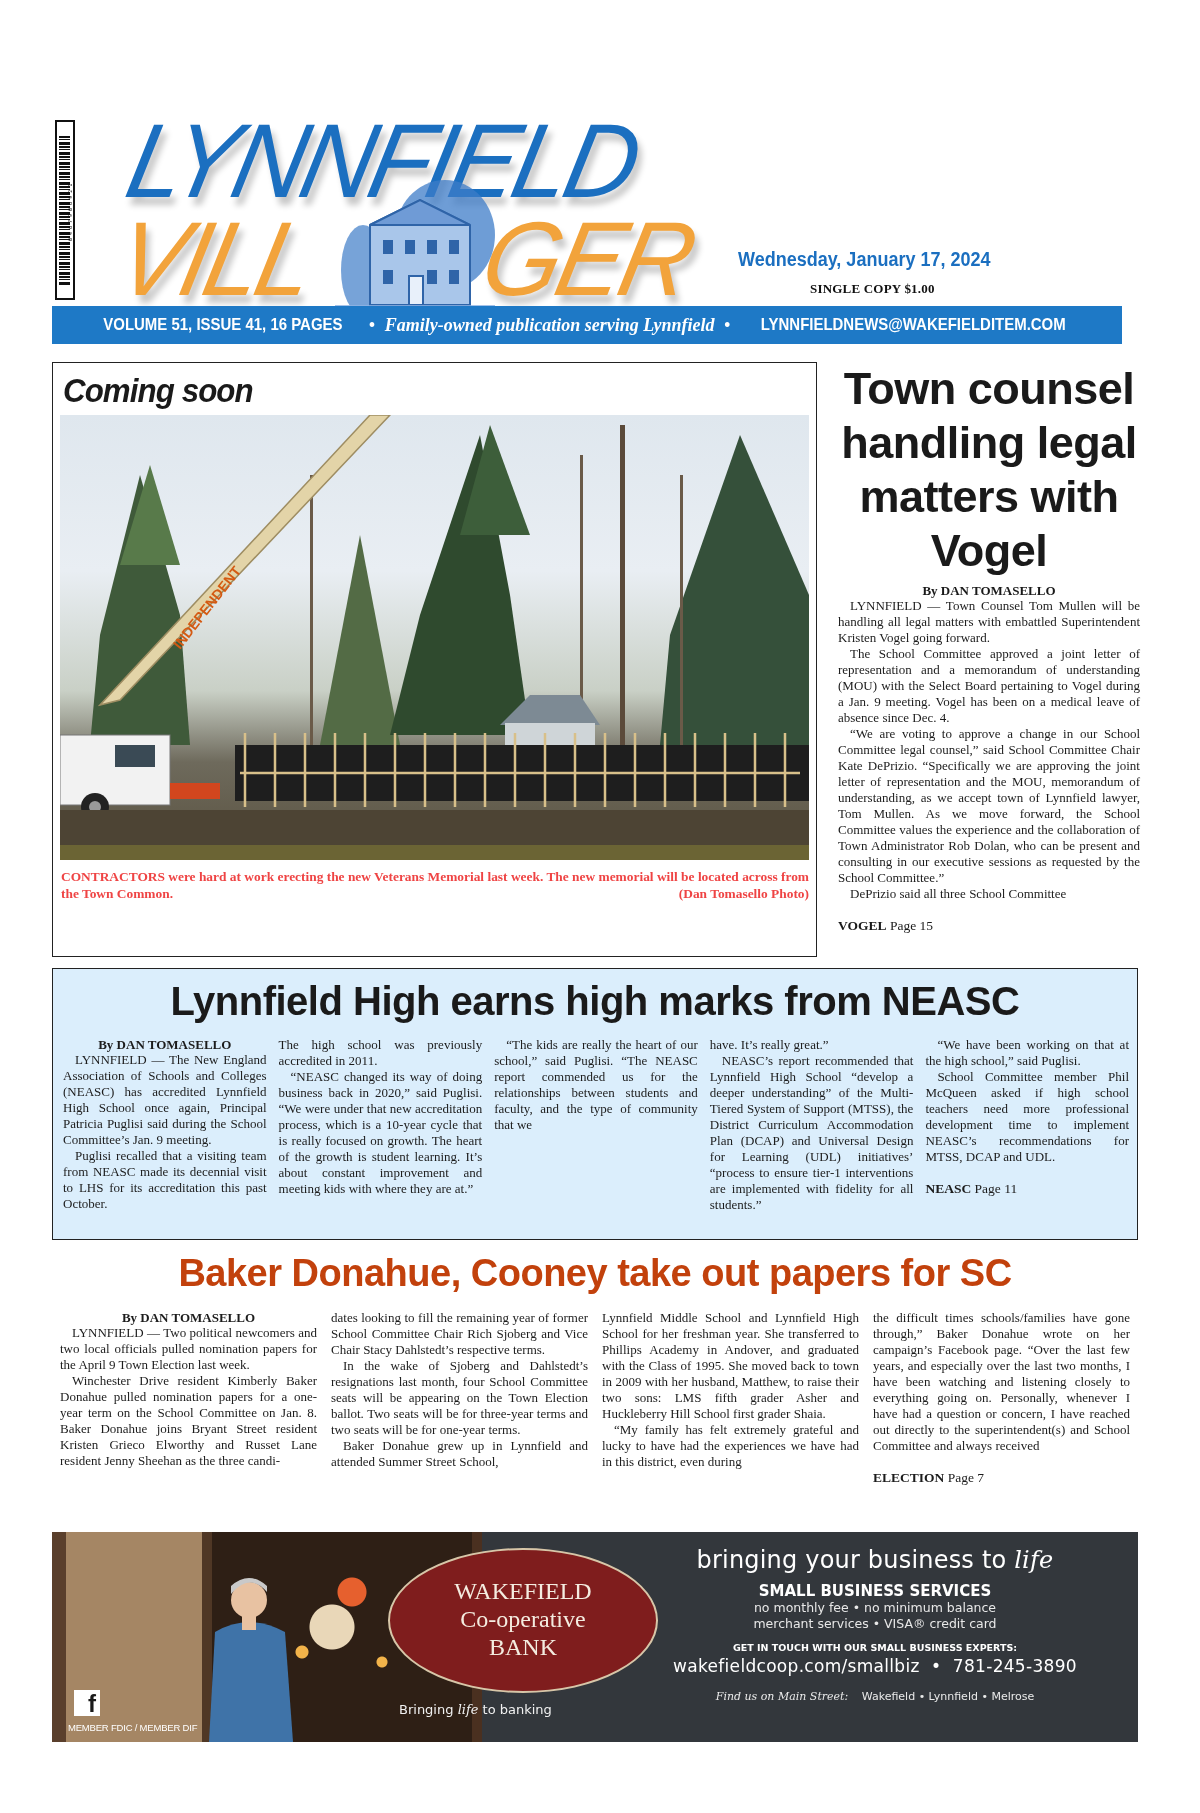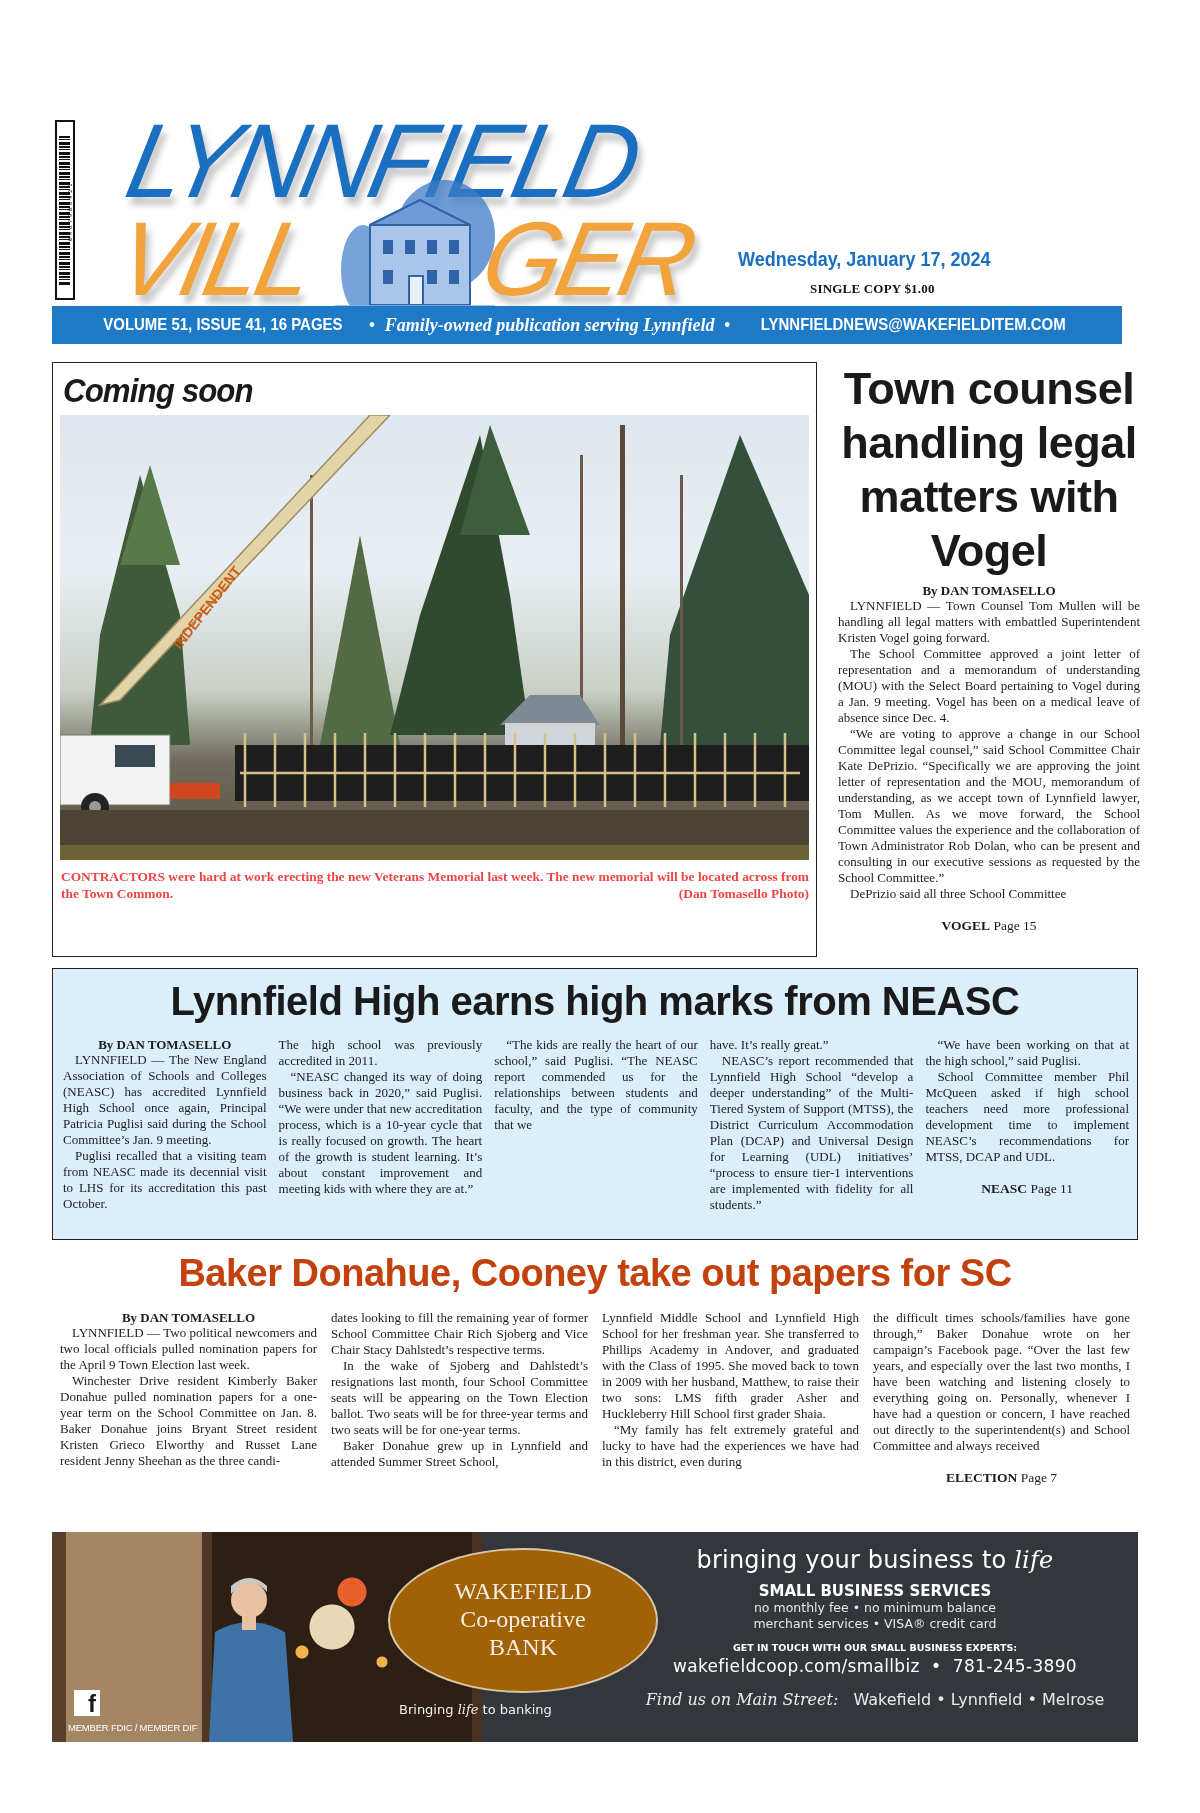--- a/index.html
+++ b/index.html
@@ -67,21 +67,21 @@
 
   
   .story-right { position: absolute; left: 838px; top: 362px; width: 302px; }
   .headline-big {
     font-family: "Liberation Sans", sans-serif; font-weight: 700; font-size: 45px; line-height: 54px;
     text-align: center; color: #1a1a1a; letter-spacing: -0.5px;
   }
   .byline { font-family: "Liberation Serif", serif; font-weight: 700; font-size: 13px; text-align: center; margin-top: 5px; line-height: 15px; }
   .body-text { font-family: "Liberation Serif", serif; font-size: 13px; line-height: 16px; text-align: justify; color: #1c1c1c; }
   .body-text p { text-indent: 12px; }
-  .jump { font-family: "Liberation Serif", serif; font-size: 13.5px; text-align: center; margin-top: 16px; }
+  .jump { font-family: "Liberation Serif", serif; font-size: 13.5px; margin-top: 16px; }
   .jump b { font-weight: 700; }
 
   
   .neasc-box {
     position: absolute; left: 52px; top: 968px; width: 1086px; height: 272px; border: 1.5px solid #222;
     background: #dbeefc;
   }
   .neasc-head {
     position: absolute; left: 0; top: 10px; width: 100%; text-align: center; font-family: "Liberation Sans", sans-serif;
     font-weight: 700; font-size: 40px; letter-spacing: -0.5px; color: #1a1a1a;
@@ -109,33 +109,33 @@
       linear-gradient(90deg, #5a3f2c 0 14px, #a58664 14px 150px, #4f3725 150px 160px, #2e1f15 160px 420px, #4a3020 420px 430px);
   }
   .ad-person { position: absolute; left: 145px; top: 40px; width: 110px; height: 170px; }
   .fb-icon {
     position: absolute; left: 22px; top: 158px; width: 26px; height: 26px; background: #fff; color: #1a1a1a;
     font-family: "Liberation Sans", sans-serif; font-weight: 700; font-size: 24px; line-height: 28px; text-align: right; padding-right: 4px;
   }
   .member { position: absolute; left: 16px; top: 190px; font-family: "Liberation Sans", sans-serif; font-size: 9.5px; color: #fff; letter-spacing: -0.2px; }
   .bank-oval {
     position: absolute; left: 336px; top: 16px; width: 270px; height: 145px; border-radius: 50%;
-    background: #a16207; border: 2px solid #d7c6a8; color: #f4ece0; text-align: center;
+    background: #7f1d1d; border: 2px solid #d7c6a8; color: #f4ece0; text-align: center;
     font-family: "Liberation Serif", serif; font-size: 24px; line-height: 28px; padding-top: 27px;
   }
   .tagline { position: absolute; left: 347px; top: 170px; font-family: "DejaVu Sans", sans-serif; font-size: 13px; color: #f0f0f0; }
   .tagline i { font-family: "DejaVu Serif", serif; }
   .ad-right { position: absolute; left: 560px; top: 0; width: 526px; height: 224px; text-align: center; color: #fff; font-family: "DejaVu Sans", sans-serif; }
   .ad-slogan { margin-top: 14px; font-size: 24px; font-weight: 400; letter-spacing: 0.2px; }
   .ad-slogan i { font-family: "DejaVu Serif", serif; }
   .ad-sbs { margin-top: 8px; font-size: 15px; font-weight: 700; }
   .ad-feat { font-size: 12.5px; line-height: 16px; color: #e8e8e8; }
   .ad-getin { margin-top: 10px; font-size: 9.5px; font-weight: 700; }
   .ad-contact { margin-top: 3px; font-size: 17px; letter-spacing: 0.3px; }
-  .ad-find { margin-top: 14px; font-size: 16px; color: #eaeaea; }
+  .ad-find { margin-top: 14px; font-size: 11px; color: #eaeaea; }
   .ad-find i { font-family: "DejaVu Serif", serif; margin-right: 10px; }
 </style>
 </head>
 <body>
 
 <div class="barcode">
   <div class="bars"></div>
   <div class="digits">0 4 6 7 9 0 6 9 2 1</div>
 </div>
 

